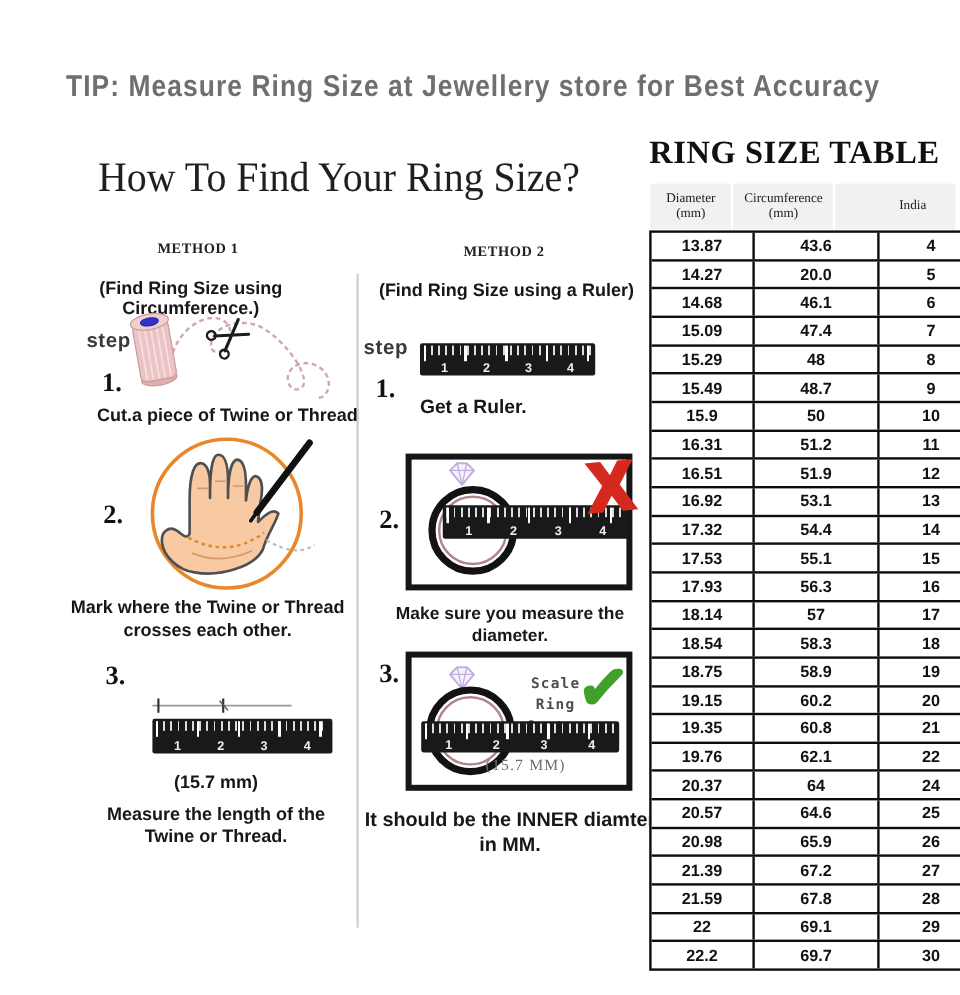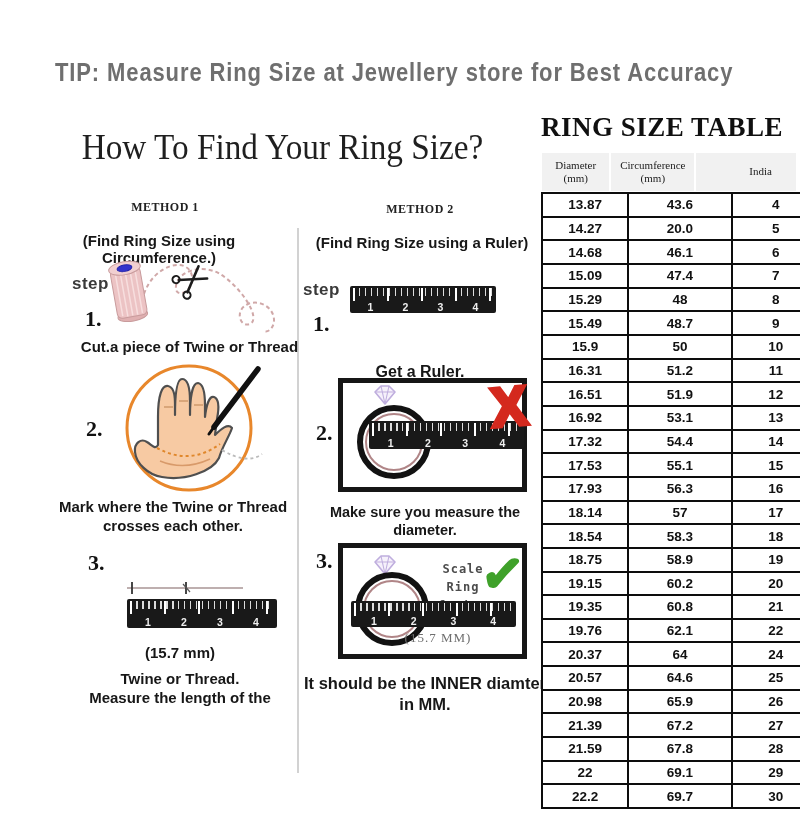--- a/index.html
+++ b/index.html
@@ -160,42 +160,42 @@
   <div class="nums">
       <span>1</span>
       <span>2</span>
       <span>3</span>
       <span>4</span>
     </div>
 </div>
 
 <div class="abs caption" style="left:105px;top:644px;width:150px;">(15.7 mm)</div>
 <div class="abs caption" style="left:65px;top:670px;width:230px;">
+  <div>Measure the length of the</div>
   <div>Twine or Thread.</div>
-  <div>Measure the length of the</div>
 </div>
 
 <div class="abs method-title" style="left:305px;top:202px;width:230px;">METHOD 2</div>
 <div class="abs method-sub" style="left:302px;top:234px;width:240px;">(Find Ring Size using a Ruler)</div>
 
 <div class="abs step-word" style="left:303px;top:280px;">step</div>
 <div class="abs step-num" style="left:313px;top:311px;">1.</div>
 
 <div class="ruler" style="left:350px;top:286px;width:146px;height:27px;">
   <div class="minor"></div>
   <div class="major"></div>
   <div class="nums">
       <span>1</span>
       <span>2</span>
       <span>3</span>
       <span>4</span>
     </div>
 </div>
 
-<div class="abs caption" style="left:350px;top:330px;width:140px;text-align:center;font-size:16px;margin-top:32px;">Get a Ruler.</div>
+<div class="abs caption" style="left:350px;top:330px;width:140px;text-align:left;font-size:16px;">Get a Ruler.</div>
 
 <div class="abs step-num" style="left:316px;top:420px;">2.</div>
 
 <div class="ringbox" style="left:338px;top:378px;width:179px;height:104px;">
   <svg class="abs" style="left:26px;top:1px;" width="32" height="22" viewBox="0 0 32 22">
     <path d="M6 8 L12 2 L20 2 L26 8 L16 20 Z" fill="#f6f1fb" stroke="#bfaede" stroke-width="1.6" stroke-linejoin="round"></path>
     <path d="M6 8 H26 M12 2 L16 20 M20 2 L16 20" stroke="#bfaede" stroke-width="1.1" fill="none"></path>
   </svg>
   <div class="ring" style="left:14px;top:22px;"></div>
   <div class="ruler" style="left:26px;top:38px;width:155px;height:28px;">

